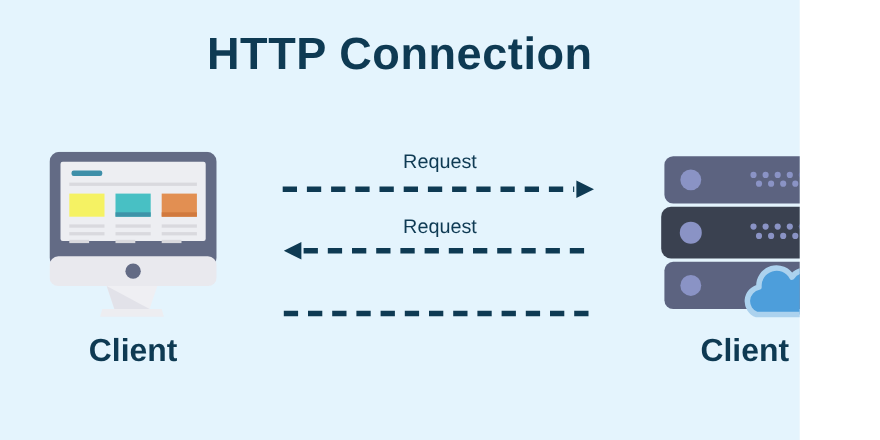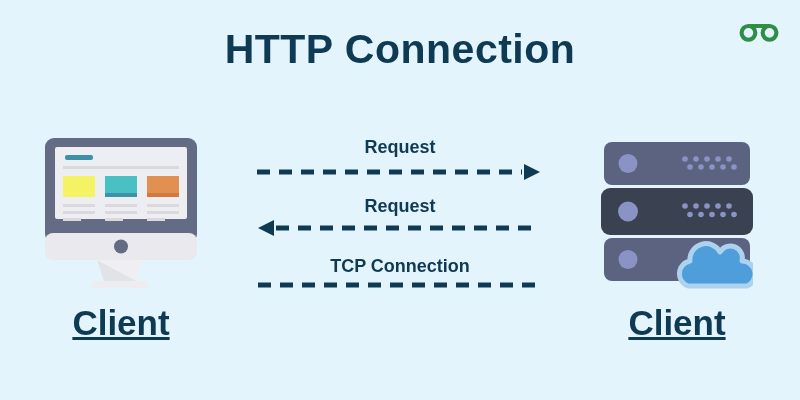--- a/index.html
+++ b/index.html
@@ -7,44 +7,44 @@
     --monitor-frame:#636B85; --monitor-chin:#E9E9EE; --screen:#EDEEF2;
     --screen-line:#D9D9DE; --screen-teal:#3E8FA9;
     --card-yellow:#F5F263; --card-teal:#48C0C4; --card-teal-dark:#3E93A8;
     --card-orange:#E28F52; --card-orange-dark:#D1793E;
     --stand:#EFEFF3; --stand-shade:#E2E2E9; --stand-base:#EDEDF1;
     --server-body:#5C6380; --server-body-dark:#3A4150; --server-accent:#8A93C5;
     --cloud-fill:#4D9EDB; --cloud-outline:#ACD2EE;
   }
   html,body{margin:0;padding:0;}
   .canvas{
-    position:relative; width:800px; height:400px; overflow:hidden;
+    position:relative; width:727px; height:400px; overflow:hidden;
     background:var(--background);
     font-family:"Liberation Sans", sans-serif;
   }
   .title{
     position:absolute; top:26px; left:0; width:100%;
     text-align:center; font-size:41px; font-weight:700;
     letter-spacing:.5px; color:var(--ink);
   }
   .gfg-logo{position:absolute; left:737px; top:18px; width:44px; height:26px;}
   .logo-stroke{stroke:var(--brand-green); stroke-width:4.5; fill:none; stroke-linecap:round;}
 
   .client-svg{position:absolute; left:45px; top:138px; width:152px; height:152px;}
   .server-svg{position:absolute; left:601px; top:140px; width:152px; height:152px;}
   .device-label{
     position:absolute; top:303px; width:152px; text-align:center;
-    font-size:35px; font-weight:700; color:var(--ink);text-decoration:underline;
+    font-size:29px; font-weight:700; color:var(--ink);
   }
   .client-label{left:45px;}
   .server-label{left:601px;}
 
   .flow-label{
     position:absolute; left:250px; width:300px; text-align:center;
-    font-size:18px; font-weight:700; color:var(--ink);
+    font-size:18px; font-weight:400; color:var(--ink);
   }
   .flow-label.request{top:137px;}
   .flow-label.response{top:196px;}
   .flow-label.tcp{top:256px;}
   .flow-svg{position:absolute; left:250px; width:300px; height:24px;}
   .flow-svg.request{top:160px;}
   .flow-svg.response{top:216px;}
   .flow-svg.tcp{top:273px;}
   .dash{stroke:var(--ink); stroke-width:5; stroke-dasharray:13 9; fill:none;}
   .head{fill:var(--ink);}
@@ -106,21 +106,20 @@
     <line class="dash" x1="7" y1="12" x2="272" y2="12"></line>
     <polygon class="head" points="274,4 290,12 274,20"></polygon>
   </svg>
 
   <div class="flow-label response">Request</div>
   <svg class="flow-svg response" viewBox="0 0 300 24" aria-hidden="true">
     <polygon class="head" points="24,4 8,12 24,20"></polygon>
     <line class="dash" x1="26" y1="12" x2="288" y2="12"></line>
   </svg>
 
-  <div class="flow-label tcp">TCP Connection</div>
   <svg class="flow-svg tcp" viewBox="0 0 300 24" aria-hidden="true">
     <line class="dash" x1="8" y1="12" x2="291" y2="12"></line>
   </svg>
 
   <svg class="server-svg" viewBox="0 0 152 152" aria-hidden="true">
     <rect class="f-srv" x="3" y="2" width="146" height="43" rx="8"></rect>
     <rect class="f-srv-dark" x="0" y="48" width="152" height="47" rx="9"></rect>
     <rect class="f-srv" x="3" y="98" width="146" height="43" rx="8"></rect>
     <circle class="f-acc" cx="27" cy="23.5" r="9.5"></circle>
     <circle class="f-acc" cx="27" cy="71.5" r="10"></circle>

